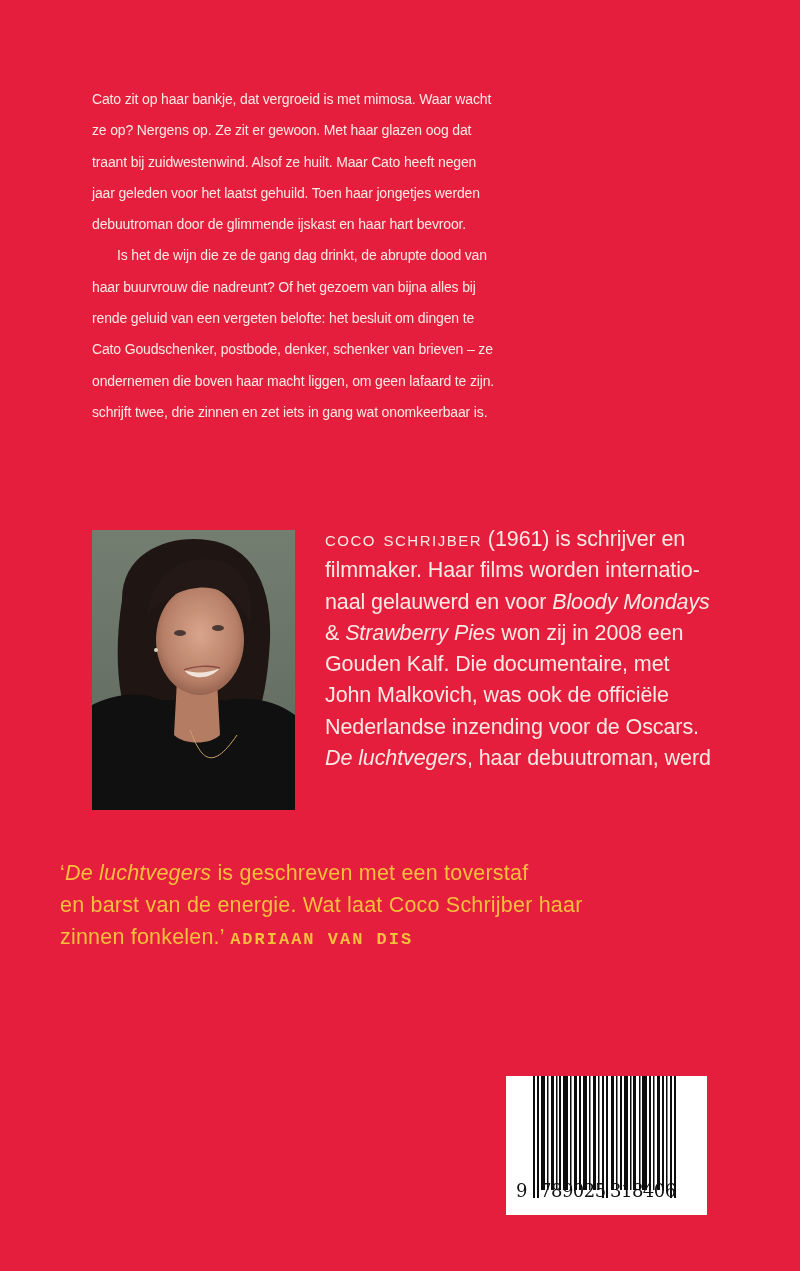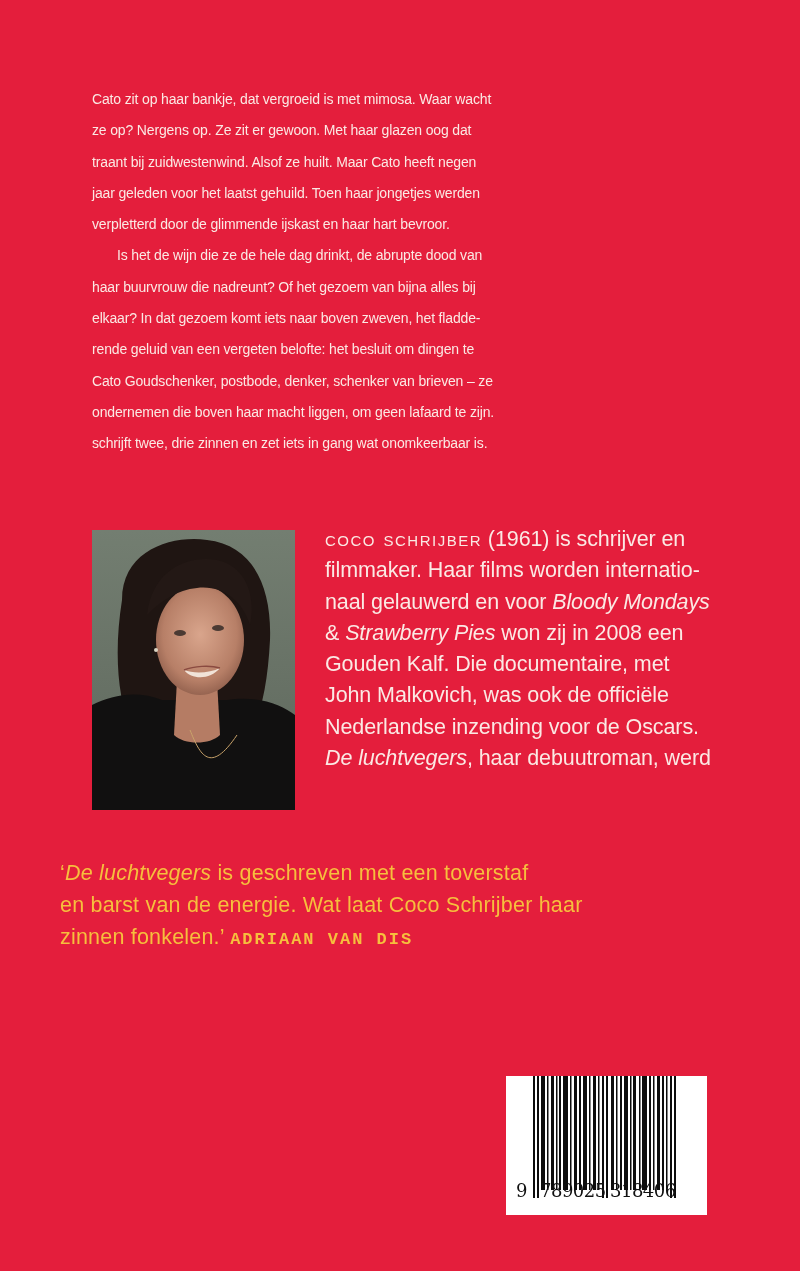--- a/index.html
+++ b/index.html
@@ -53,26 +53,25 @@
 </style>
 </head>
 <body>
 
 <div class="blurb">
   <p>
     <span class="line">Cato zit op haar bankje, dat vergroeid is met mimosa. Waar wacht</span>
     <span class="line">ze op? Nergens op. Ze zit er gewoon. Met haar glazen oog dat</span>
     <span class="line">traant bij zuidwestenwind. Alsof ze huilt. Maar Cato heeft negen</span>
     <span class="line">jaar geleden voor het laatst gehuild. Toen haar jongetjes werden</span>
-    <span class="line">verpletterd door de glimmende ijskast en haar hart bevroor.</span>
+    <span class="line">debuutroman door de glimmende ijskast en haar hart bevroor.</span>
   </p>
   <p>
-    <span class="line" style="padding-left:25px">Is het de wijn die ze de hele dag drinkt, de abrupte dood van</span>
+    <span class="line" style="padding-left:25px">Is het de wijn die ze de gang dag drinkt, de abrupte dood van</span>
     <span class="line">haar buurvrouw die nadreunt? Of het gezoem van bijna alles bij</span>
-    <span class="line">elkaar? In dat gezoem komt iets naar boven zweven, het fladde-</span>
     <span class="line">rende geluid van een vergeten belofte: het besluit om dingen te</span>
     <span class="line">Cato Goudschenker, postbode, denker, schenker van brieven – ze</span>
     <span class="line">ondernemen die boven haar macht liggen, om geen lafaard te zijn.</span>
     <span class="line">schrijft twee, drie zinnen en zet iets in gang wat onomkeerbaar is.</span>
   </p>
 </div>
 
 <div class="photo" title="Portrait of the author, woman with dark shoulder-length hair">
   <svg width="203" height="280" viewBox="0 0 203 280" xmlns="http://www.w3.org/2000/svg">
     <defs>

